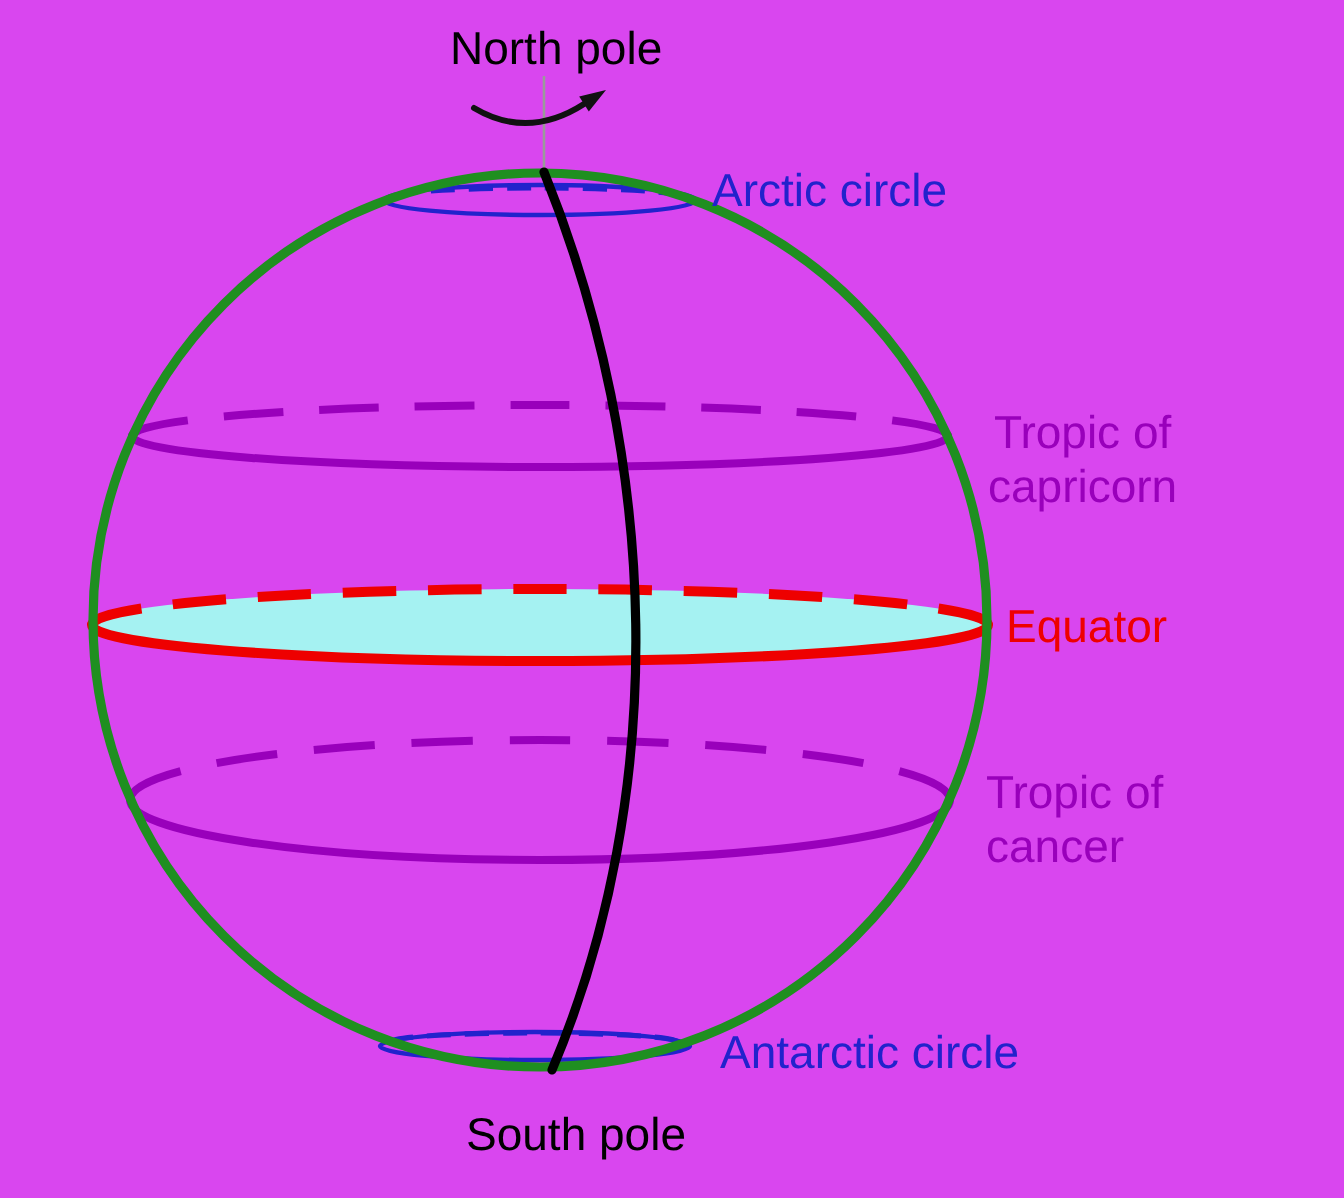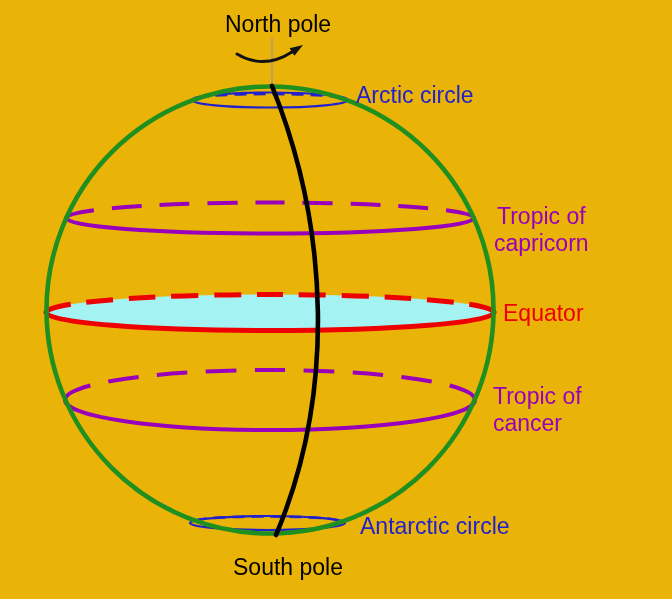--- a/index.html
+++ b/index.html
@@ -1,19 +1,19 @@
 <!DOCTYPE html>
 <html><head>
 <meta charset="utf-8">
 <style>
   html,body{margin:0;padding:0;background:#fff;}
   .stage{
     position:relative;
     width:672px;height:599px;
-    background:#eab308;
+    background:#d946ef;
     overflow:hidden;
     font-family:"Liberation Sans", sans-serif;
   }
   svg{display:block;}
   text{
     font-family:"Liberation Sans", sans-serif;
     font-size:23px;
   }
 </style>
 </head>

